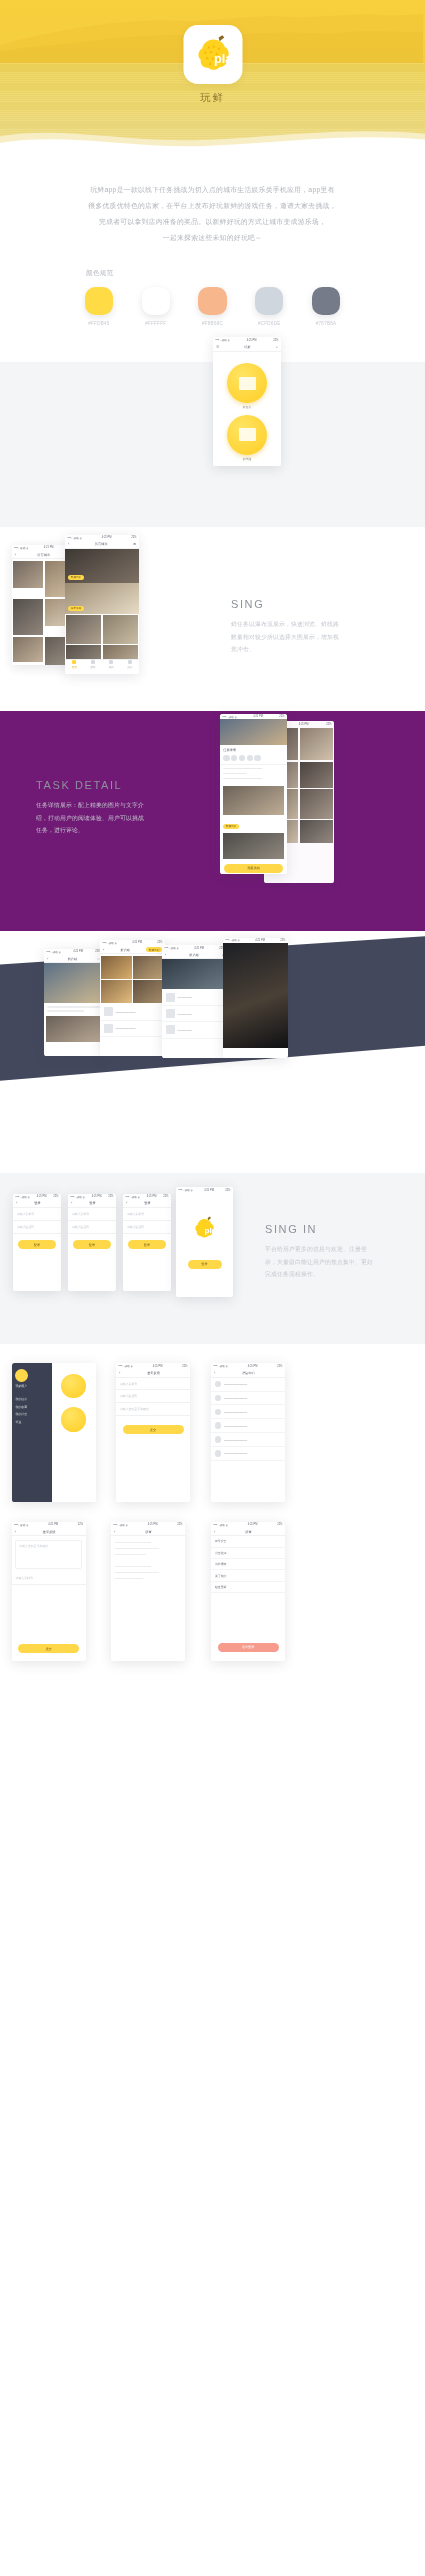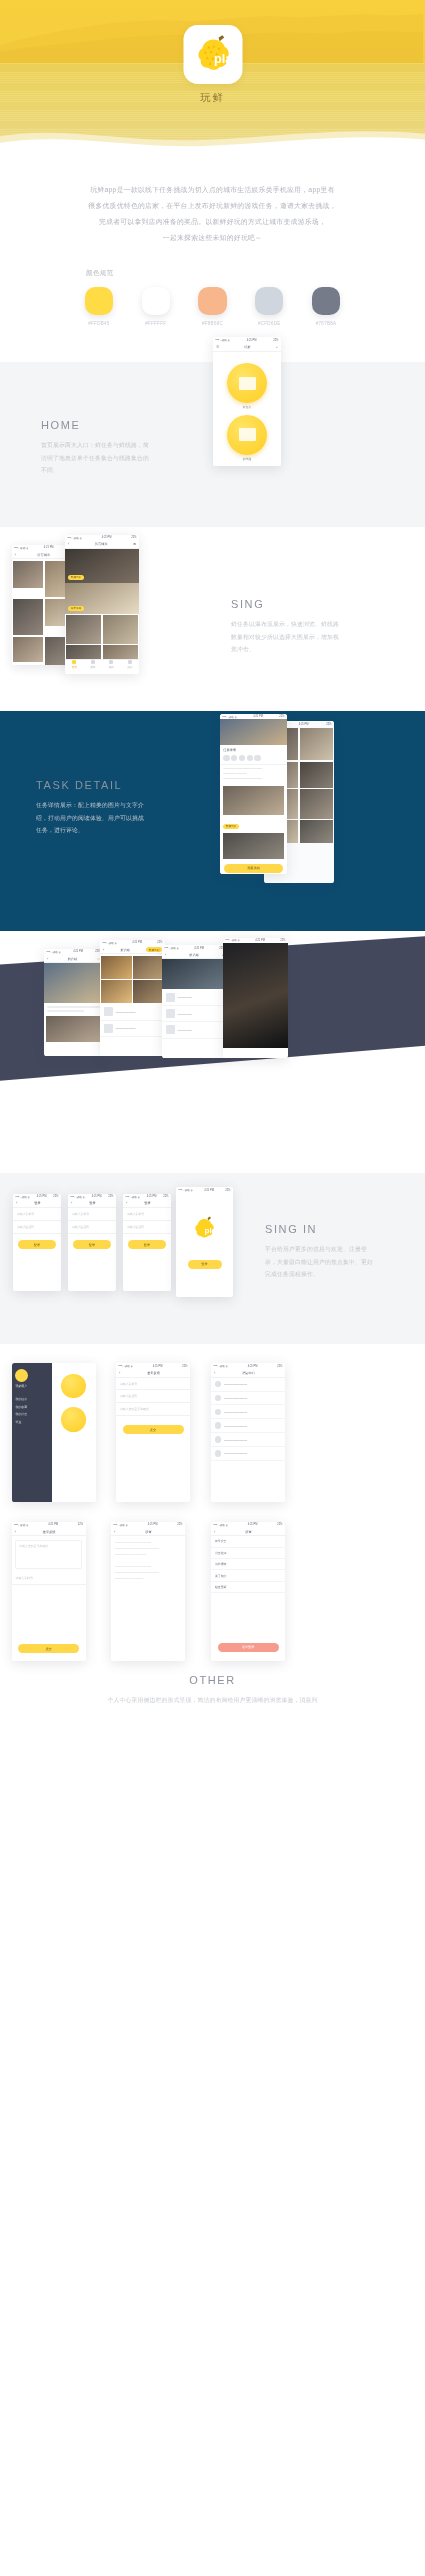--- a/index.html
+++ b/index.html
@@ -214,24 +214,20 @@
         <div class="hex">#CFD6DE</div>
       </div>
       <div class="swatch">
         <div class="chip" style="background:#767B8A"></div>
         <div class="hex">#767B8A</div>
       </div>
     </div>
   </div>
 
   <div class="sec sec-gray" style="height:165px;">
-    <div style="position:absolute; left:41px; top:57px; width:110px;">
-      <div class="cap-title">HOME</div>
-      <div class="cap-body">首页展示两大入口：鲜任务与鲜线路，简洁明了地表达单个任务集合与线路集合的不同。</div>
-    </div>
 
     <div class="phone" style="position:absolute; left:213px; top:-24.6px; width:68px; height:129px;">
       <div class="statusbar">
         <span class="sb-l">••••○ 移动 令</span>
         <span>4:21 PM</span>
         <span class="sb-r">22%</span>
       </div>
       <div class="navbar">
         <span>☰</span>
         <span class="nv-t">玩鲜</span>
@@ -305,21 +301,21 @@
         </div>
       </div>
     </div>
 
     <div style="position:absolute; left:231px; top:71px; width:110px;">
       <div class="cap-title">SING</div>
       <div class="cap-body">鲜任务以瀑布流展示，快速浏览。鲜线路数量相对较少所以选择大图展示，增加视觉冲击。</div>
     </div>
   </div>
 
-  <div class="sec" style="height:220px; background:#0c4a6e;">
+  <div class="sec" style="height:220px; background:#701a75;">
     <div style="position:absolute; left:36px; top:68px; width:110px;">
       <div class="cap-title">TASK DETAIL</div>
       <div class="cap-body">任务详情展示：配上精美的图片与文字介绍，打动用户的阅读体验。用户可以挑战任务，进行评论。</div>
     </div>
 
     <div class="phone" style="position:absolute; left:264px; top:10.3px; width:70px; height:162px; opacity:.98;">
       <div class="statusbar">
         <span>••••○ 移动 令</span>
         <span>4:21 PM</span>
         <span>22%</span>
@@ -671,20 +667,16 @@
           <span>关于我们</span>
         </div>
       <div class="ph-list-item">
           <span>检查更新</span>
         </div>
       <div style="position:absolute;left:6.5px;right:6.5px;bottom:9px;">
         <div class="btn-p">退出登录</div>
       </div>
     </div>
 
-    <div class="section-label-center" style="position:absolute; left:0; right:0; top:330px;">
-      <div class="cap-title">OTHER</div>
-      <div class="cap-body">个人中心采用侧边栏的形式呈现，简洁的布局给用户更清晰的浏览体验，消息列表、设置中心等模块同样保持统一的设计语言。</div>
-    </div>
   </div>
 
 </div>
 
 
 </body></html>

